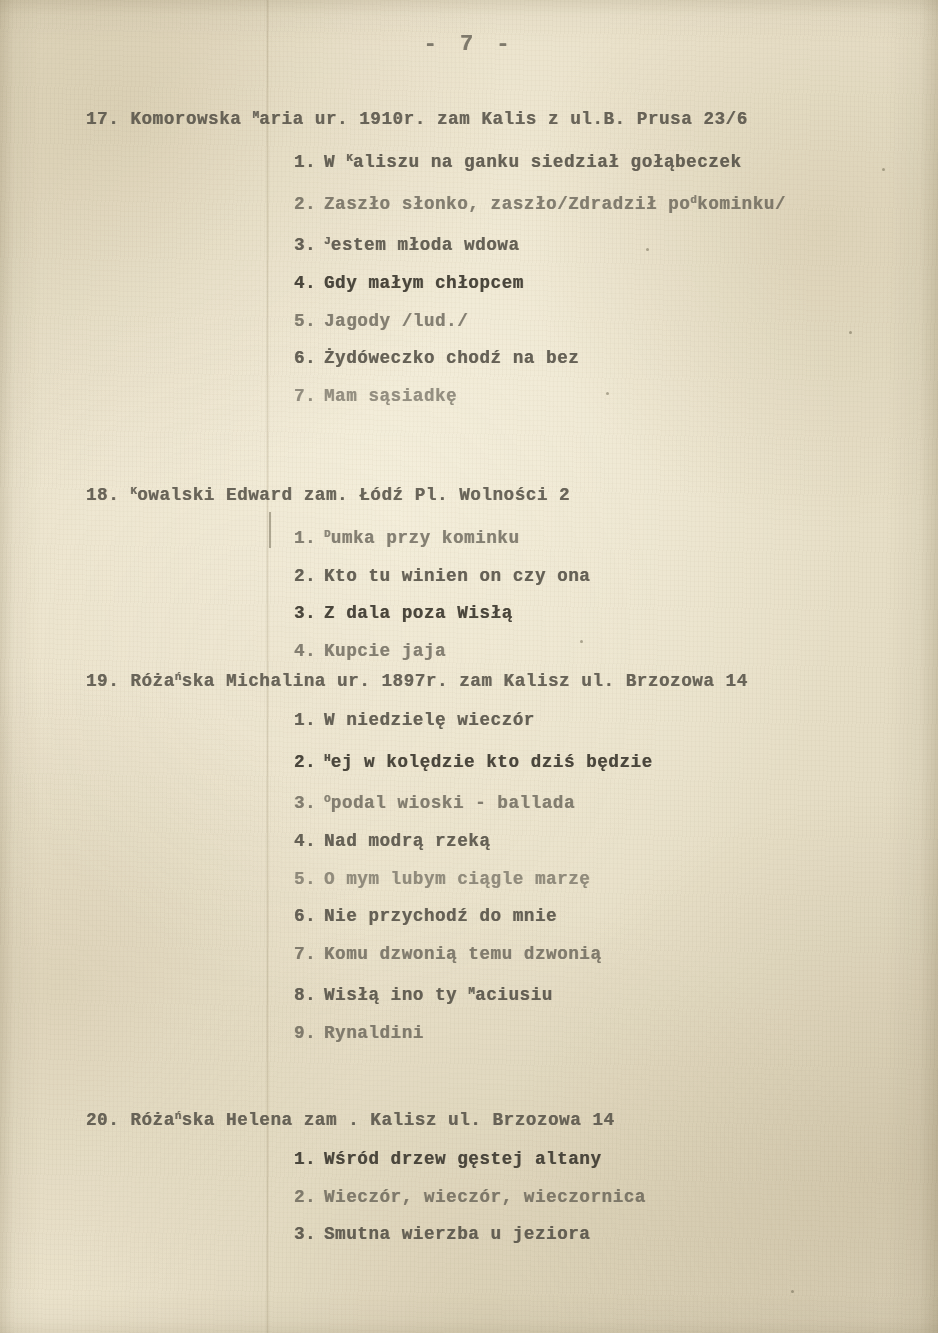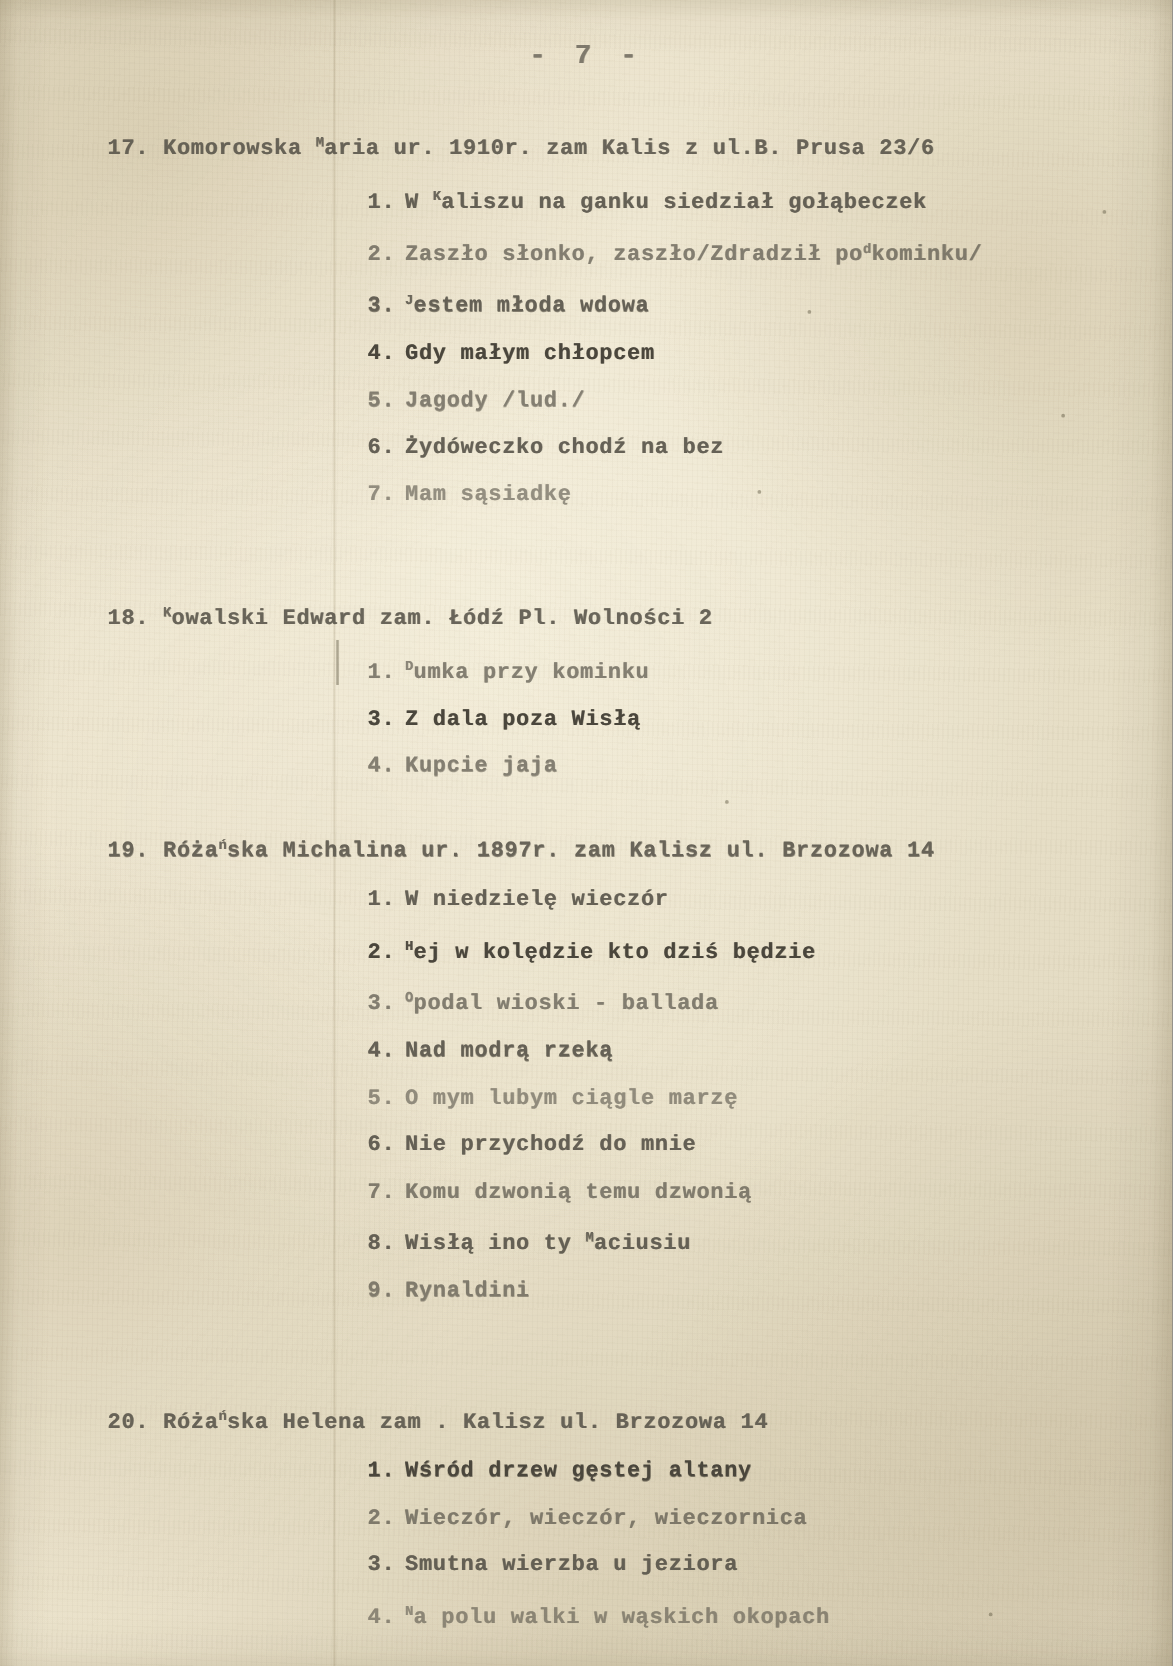--- a/index.html
+++ b/index.html
@@ -113,21 +113,21 @@
   .sup {
     font-size: 11px;
     vertical-align: 0.55em;
     letter-spacing: 0.2px;
     opacity: 0.95;
   }
   
   #entry-17 { top: 104px; }
   #entry-18 { top: 436px; margin-top: 44px; }
   #entry-19 { top: 666px; }
-  #entry-20 { top: 1105px; margin-top: 18px; }
+  #entry-20 { top: 1105px; }
   
   .ink-light { opacity: 0.70; }
   .ink-lighter { opacity: 0.60; }
   .ink-heavy  { opacity: 1; color: #4a463c; }
   
   .speck { position: absolute; background: rgba(92,84,62,0.45); border-radius: 50%; z-index: 4; }
 </style>
 </head>
 <body>
 
@@ -160,20 +160,21 @@
           <li class="tw song-item ink-light"><span class="song-num">5.</span><span>Jagody /lud./</span></li>
           <li class="tw song-item "><span class="song-num">6.</span><span>Żydóweczko chodź na bez</span></li>
           <li class="tw song-item ink-lighter"><span class="song-num">7.</span><span>Mam sąsiadkę</span></li>
         </ol>
     </div>
 
     <div class="entry" id="entry-18">
       <p class="tw entry-head"><span>18. </span><span class="sup">K</span><span>owalski Edward zam. Łódź Pl. Wolności 2</span></p>
       <ol class="song-list">
           <li class="tw song-item ink-light"><span class="song-num">1.</span><span><span></span><span class="sup">D</span><span>umka przy kominku</span></span></li>
+          <li class="tw song-item "><span class="song-num">2.</span><span>Kto tu winien on czy ona</span></li>
           <li class="tw song-item ink-heavy"><span class="song-num">3.</span><span>Z dala poza Wisłą</span></li>
           <li class="tw song-item ink-light"><span class="song-num">4.</span><span>Kupcie jaja</span></li>
         </ol>
     </div>
 
     <div class="entry" id="entry-19">
       <p class="tw entry-head"><span>19. Róża</span><span class="sup">ń</span><span>ska Michalina ur. 1897r. zam Kalisz ul. Brzozowa 14</span></p>
       <ol class="song-list">
           <li class="tw song-item "><span class="song-num">1.</span><span>W niedzielę wieczór</span></li>
           <li class="tw song-item ink-heavy"><span class="song-num">2.</span><span><span></span><span class="sup">H</span><span>ej w kolędzie kto dziś będzie</span></span></li>
@@ -186,18 +187,17 @@
           <li class="tw song-item ink-light"><span class="song-num">9.</span><span>Rynaldini</span></li>
         </ol>
     </div>
 
     <div class="entry" id="entry-20">
       <p class="tw entry-head"><span>20. Róża</span><span class="sup">ń</span><span>ska Helena zam . Kalisz ul. Brzozowa 14</span></p>
       <ol class="song-list">
           <li class="tw song-item ink-heavy"><span class="song-num">1.</span><span>Wśród drzew gęstej altany</span></li>
           <li class="tw song-item ink-light"><span class="song-num">2.</span><span>Wieczór, wieczór, wieczornica</span></li>
           <li class="tw song-item "><span class="song-num">3.</span><span>Smutna wierzba u jeziora</span></li>
-          <li class="tw song-item ink-lighter"><span class="song-num">4.</span><span><span></span><span class="sup">N</span><span>a polu walki w wąskich okopach</span></span></li>
         </ol>
     </div>
 
   </div>
 </div>
 
 </body></html>

